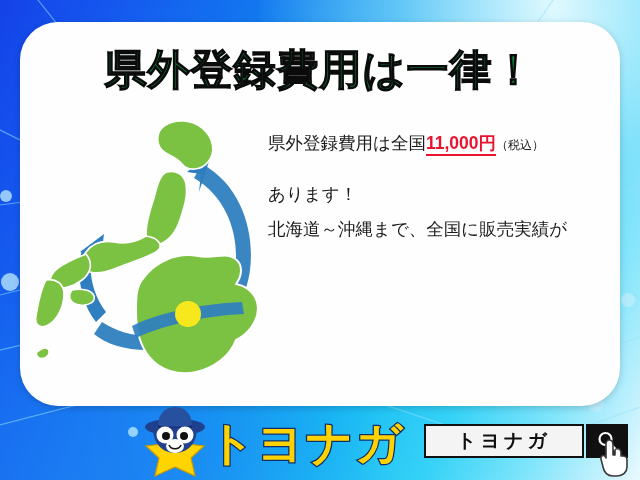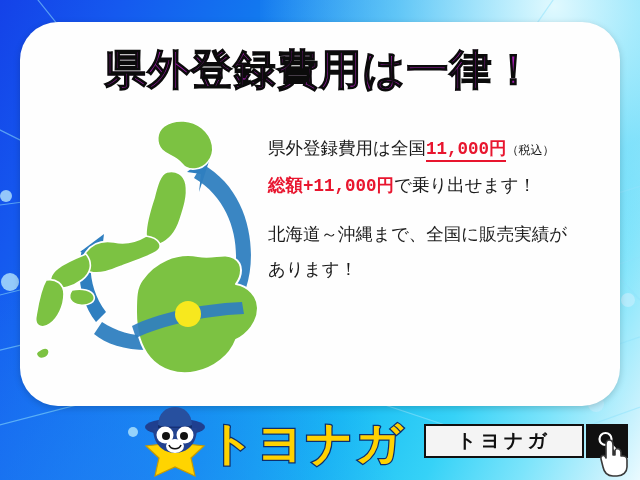--- a/index.html
+++ b/index.html
@@ -63,41 +63,41 @@
   .title {
     position: absolute;
     left: 0;
     top: 20px;
     width: 600px;
     text-align: center;
     font-family: "DejaVu Sans", sans-serif;
     font-size: 42px;
     font-weight: 700;
     letter-spacing: 1px;
-    color: #a21caf;
+    color: #15803d;
     white-space: nowrap;
     -webkit-text-stroke: 1.2px #0b0b0b;
   }
 
   
   .map-wrap {
     position: absolute;
     left: 16px;
     top: 90px;
     width: 250px;
     height: 290px;
   }
 
   
   .copy {
     position: absolute;
     left: 248px;
-    top: 110px;
+    top: 104px;
     width: 345px;
-    font-family: Liberation Mono, monospace;
+    font-family: Liberation Sans, sans-serif;
     color: #1b1b1b;
     font-size: 17.5px;
     line-height: 35px;
   }
   .copy .line { white-space: nowrap; }
   .red {
     color: #e8152e;
     font-weight: 600;
   }
   .red-u {
@@ -264,26 +264,23 @@
           <path d="M96 214 C120 202 160 192 206 190 L208 202 C164 204 126 214 100 226 Z" fill="#2f7fc0" opacity=".92"></path>
           <circle cx="152" cy="202" r="13" fill="#f7e81e"></circle>
         </g>
       </svg>
     </div>
 
     <div class="copy">
       <div class="line">
         <span>県外登録費用は全国</span><span class="red-u">11,000円</span><span class="small">（税込）</span>
       </div>
-      <div class="line">
-        <span class="red">総額+11,000円</span><span>で乗り出せます！</span>
-      </div>
       <span class="gap"></span>
+      <div class="line">あります！</div>
       <div class="line">北海道～沖縄まで、全国に販売実績が</div>
-      <div class="line">あります！</div>
     </div>
   </div>
 
   <div class="footer">
 
     <svg class="mascot" width="66" height="72" viewBox="0 0 66 72">
 
       <path d="M33 28 L45 38 L62 40 L49 52 L53 70 L33 61 L13 70 L17 52 L4 40 L21 38 Z" fill="#ffd400" stroke="#c79a00" stroke-width="1.2"></path>
 
       <ellipse cx="33" cy="21" rx="30" ry="8.5" fill="#1f3f8f"></ellipse>

